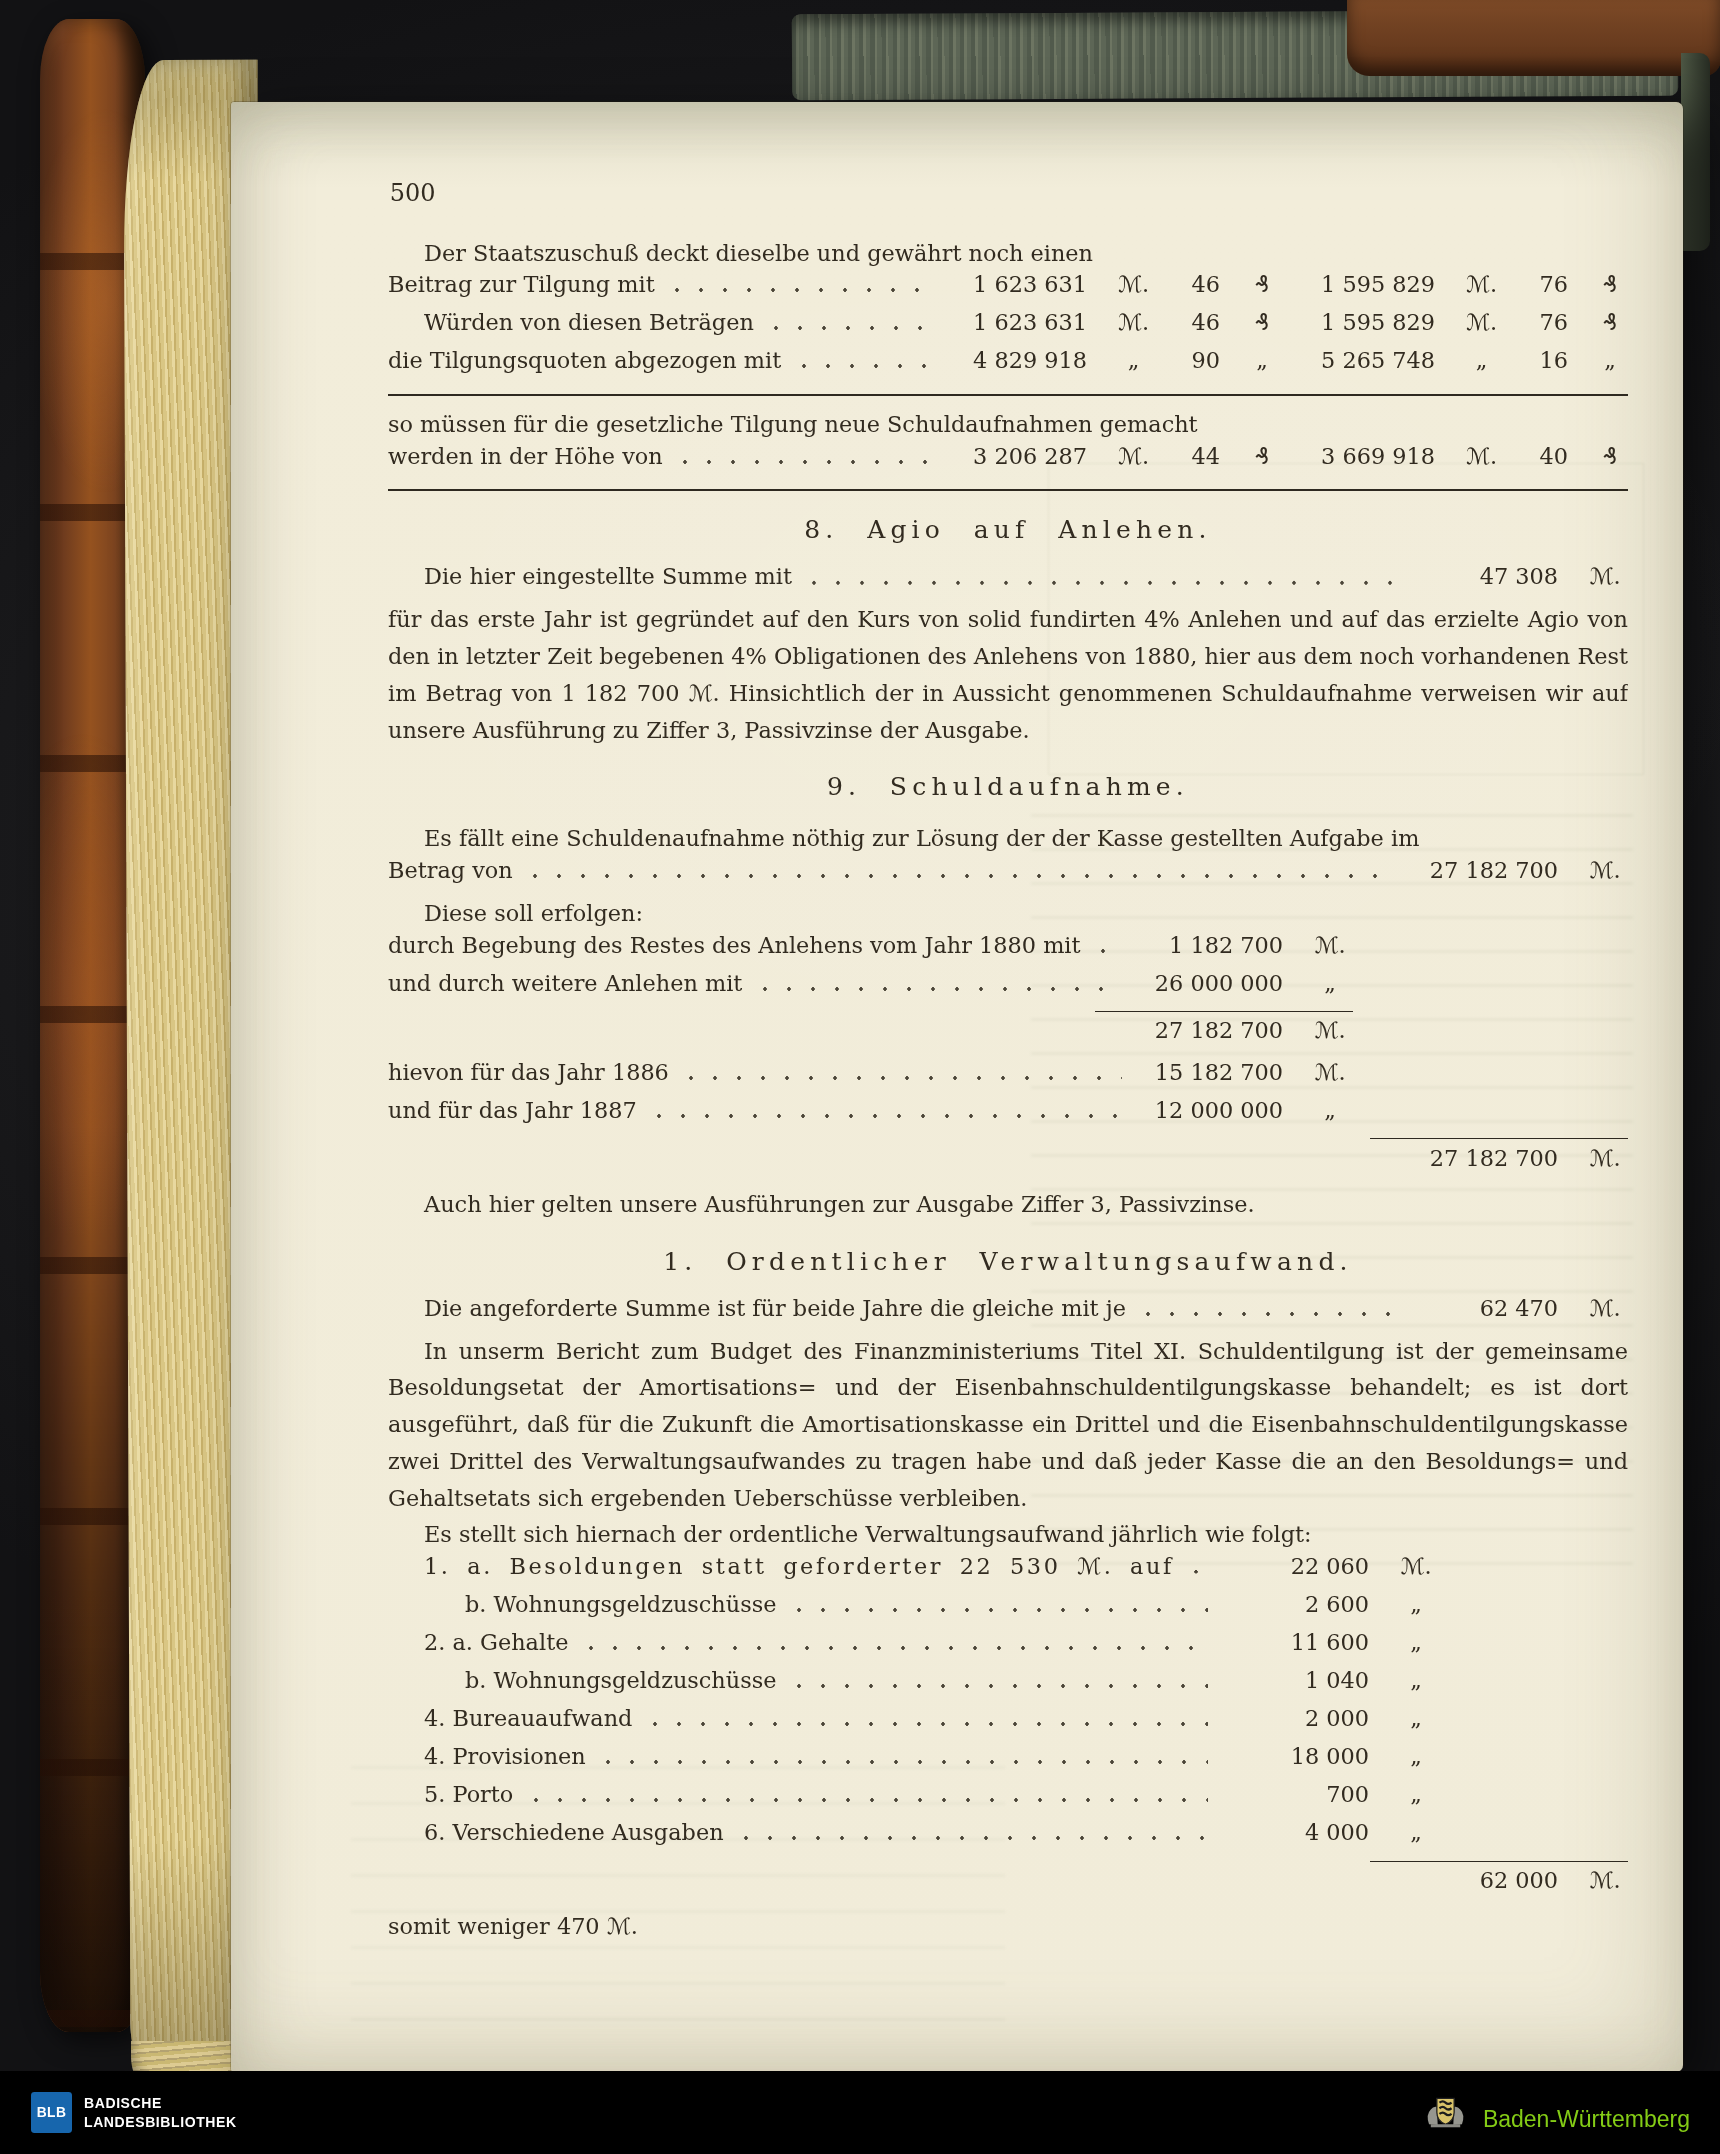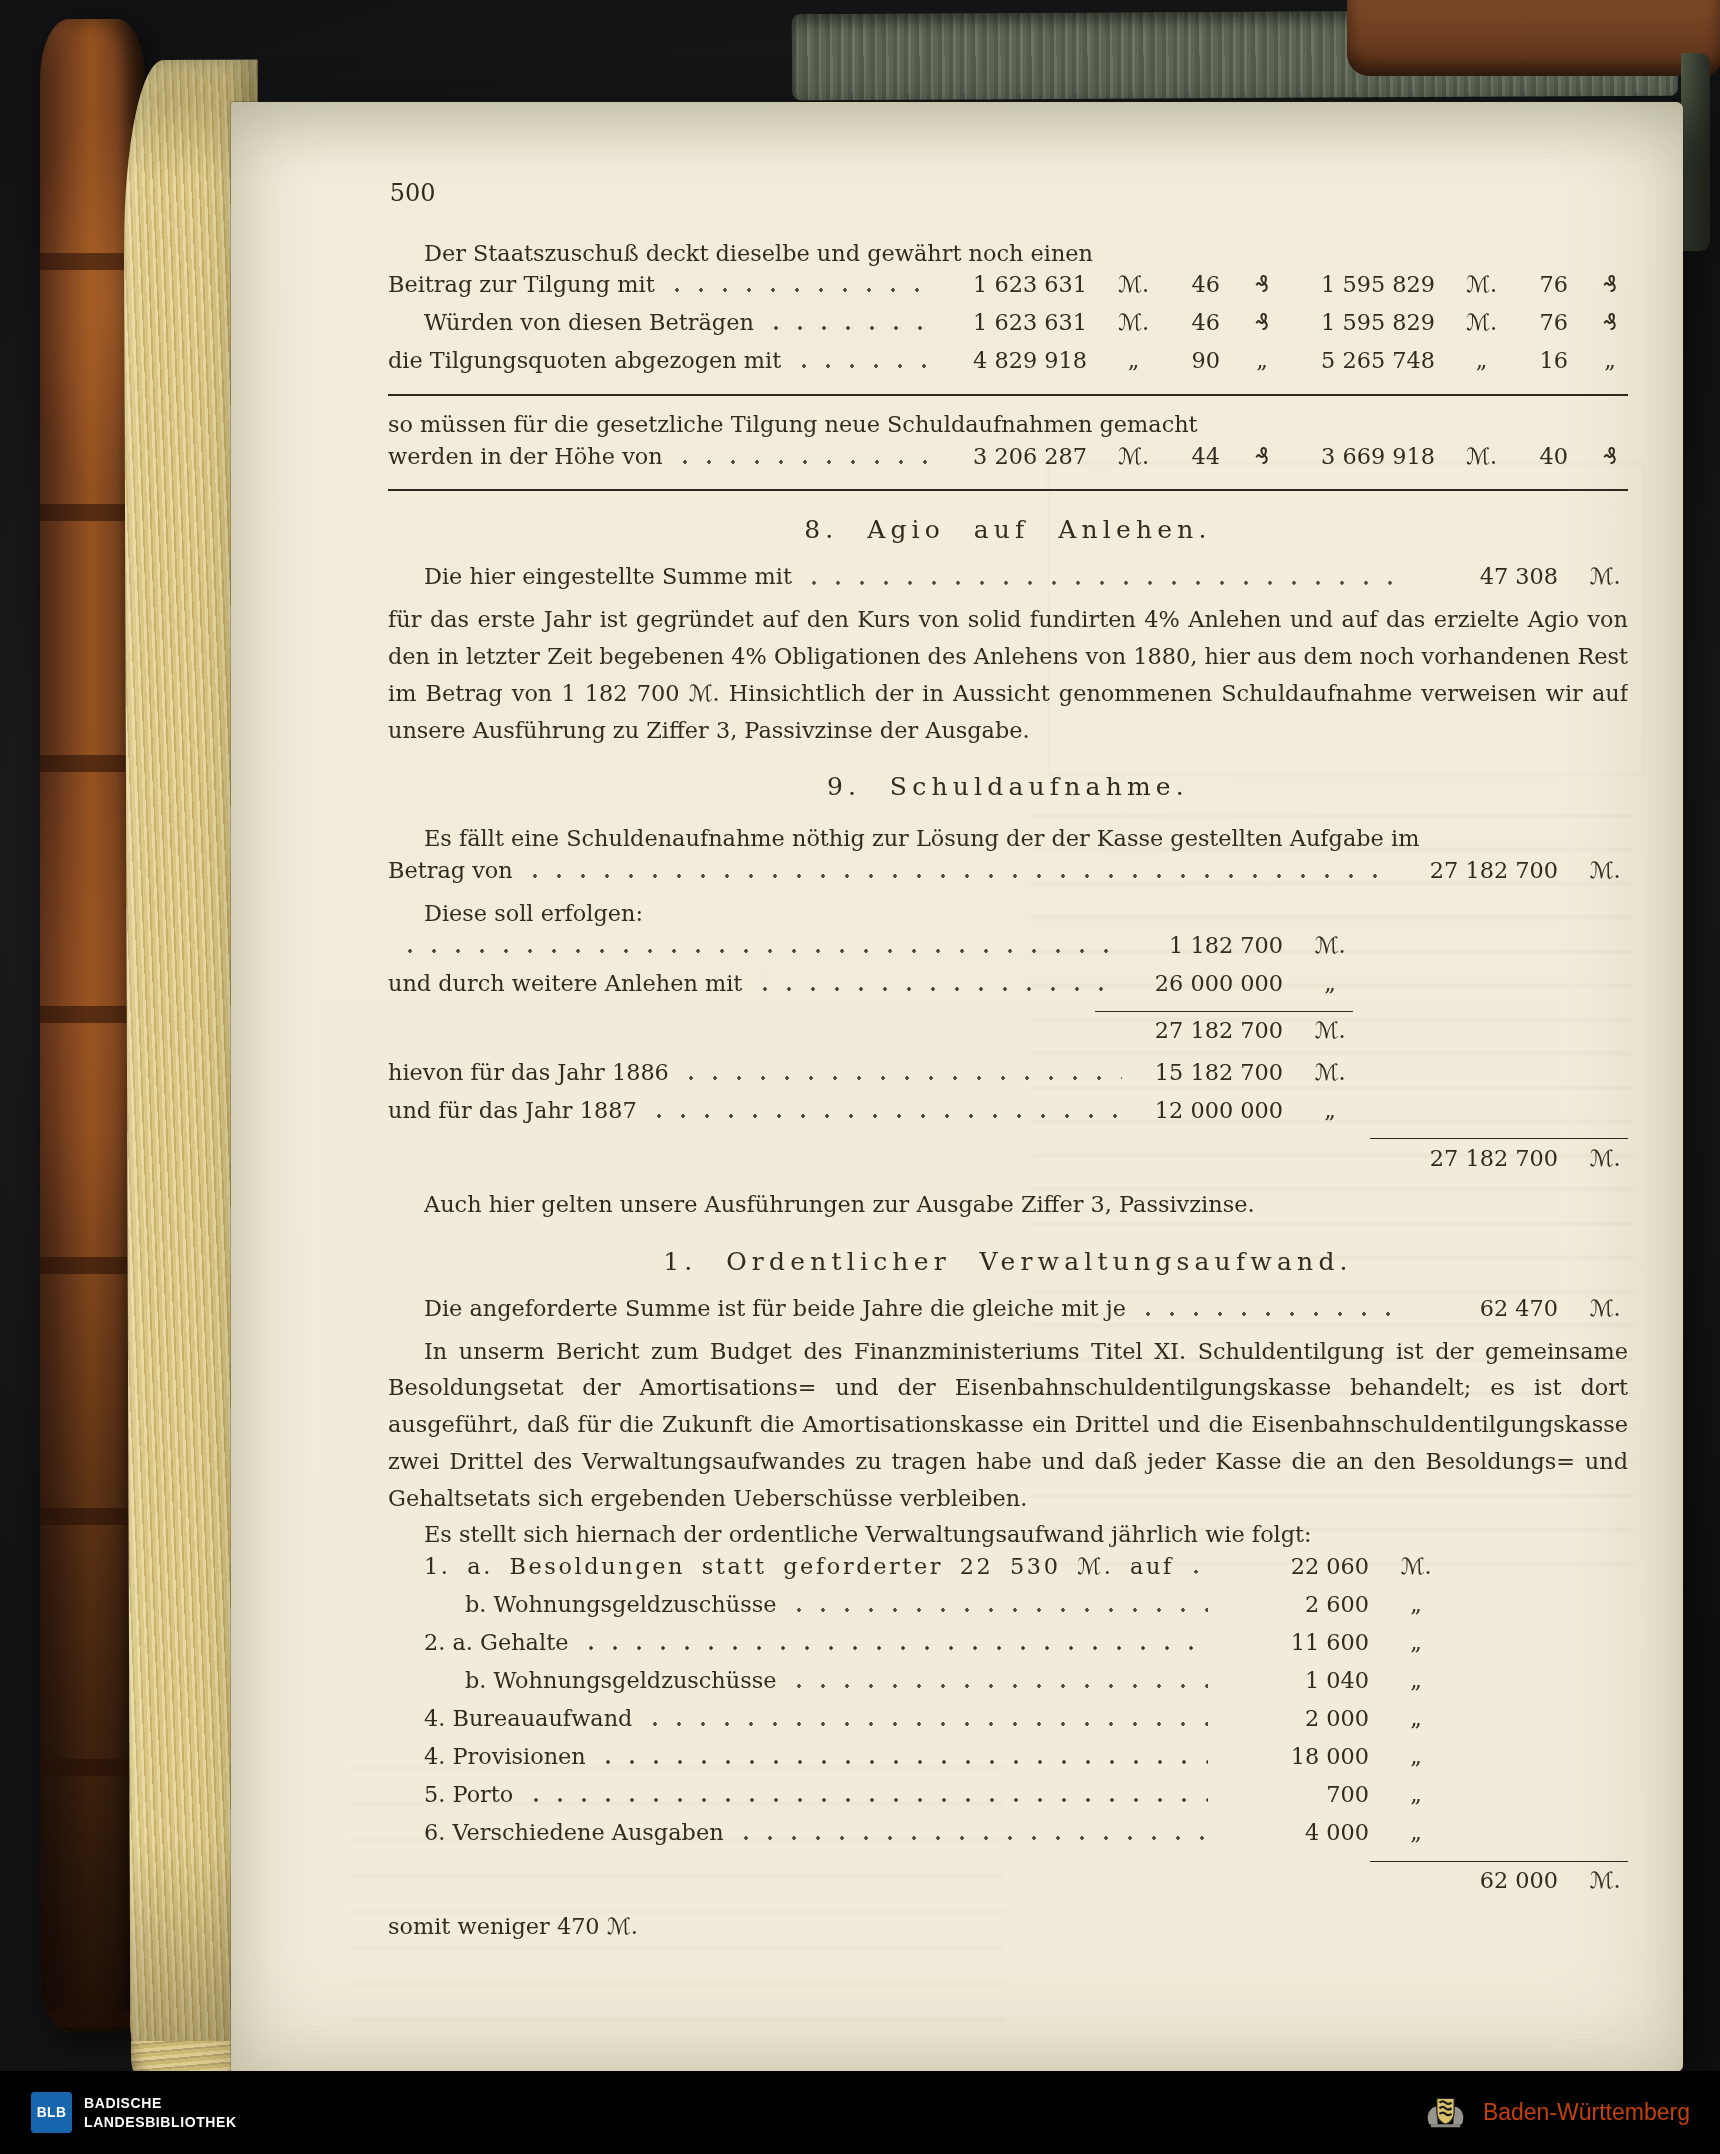--- a/index.html
+++ b/index.html
@@ -84,21 +84,21 @@
   .amt.topline{border-top:1.9px solid #2e2920;padding-top:5.2px;min-width:258px;justify-content:flex-end;}
 
   
   .footer{position:absolute;left:0;bottom:0;width:1721px;height:83px;background:#000;z-index:10;
     display:flex;align-items:center;justify-content:space-between;box-sizing:border-box;padding:0 31px;
     font-family:"Liberation Sans","DejaVu Sans",sans-serif;}
   .blb{display:flex;align-items:center;gap:12px;}
   .blb-square{width:41px;height:41px;border-radius:3.4px;background:#1766ad;color:#fff;
     display:flex;align-items:center;justify-content:center;font-weight:bold;font-size:13.8px;letter-spacing:0.4px;}
   .blb-text{color:#fff;font-size:14px;font-weight:bold;letter-spacing:0.6px;line-height:1.3;}
-  .bw{display:flex;align-items:center;gap:15px;color:#c2410c;font-size:23px;}
+  .bw{display:flex;align-items:flex-end;gap:15px;color:#84cc16;font-size:23px;}
 </style>
 </head>
 <body>
 
 <div class="stage">
 
   <div class="spine"></div>
   <div class="fan"></div>
   <div class="topedge"></div>
   <div class="cover-tr"></div>
@@ -196,20 +196,21 @@
         <div class="dotrow">
           <span class="lbl">Betrag von</span>
           <span class="leader"></span>
           <span class="amt amtsingle">
             <span class="v">27 182 700</span>
             <span class="u">ℳ.</span>
           </span>
         </div>
         <div class="para indent">Diese soll erfolgen:</div>
         <div class="dotrow">
+          <span class="lbl">durch Begebung des Restes des Anlehens vom Jahr 1880 mit</span>
           <span class="leader"></span>
           <span class="amt amtsingle">
             <span class="v">1 182 700</span>
             <span class="u">ℳ.</span>
           </span>
           <span class="sp-mid"></span>
         </div>
         <div class="dotrow">
           <span class="lbl">und durch weitere Anlehen mit</span>
           <span class="leader"></span>

